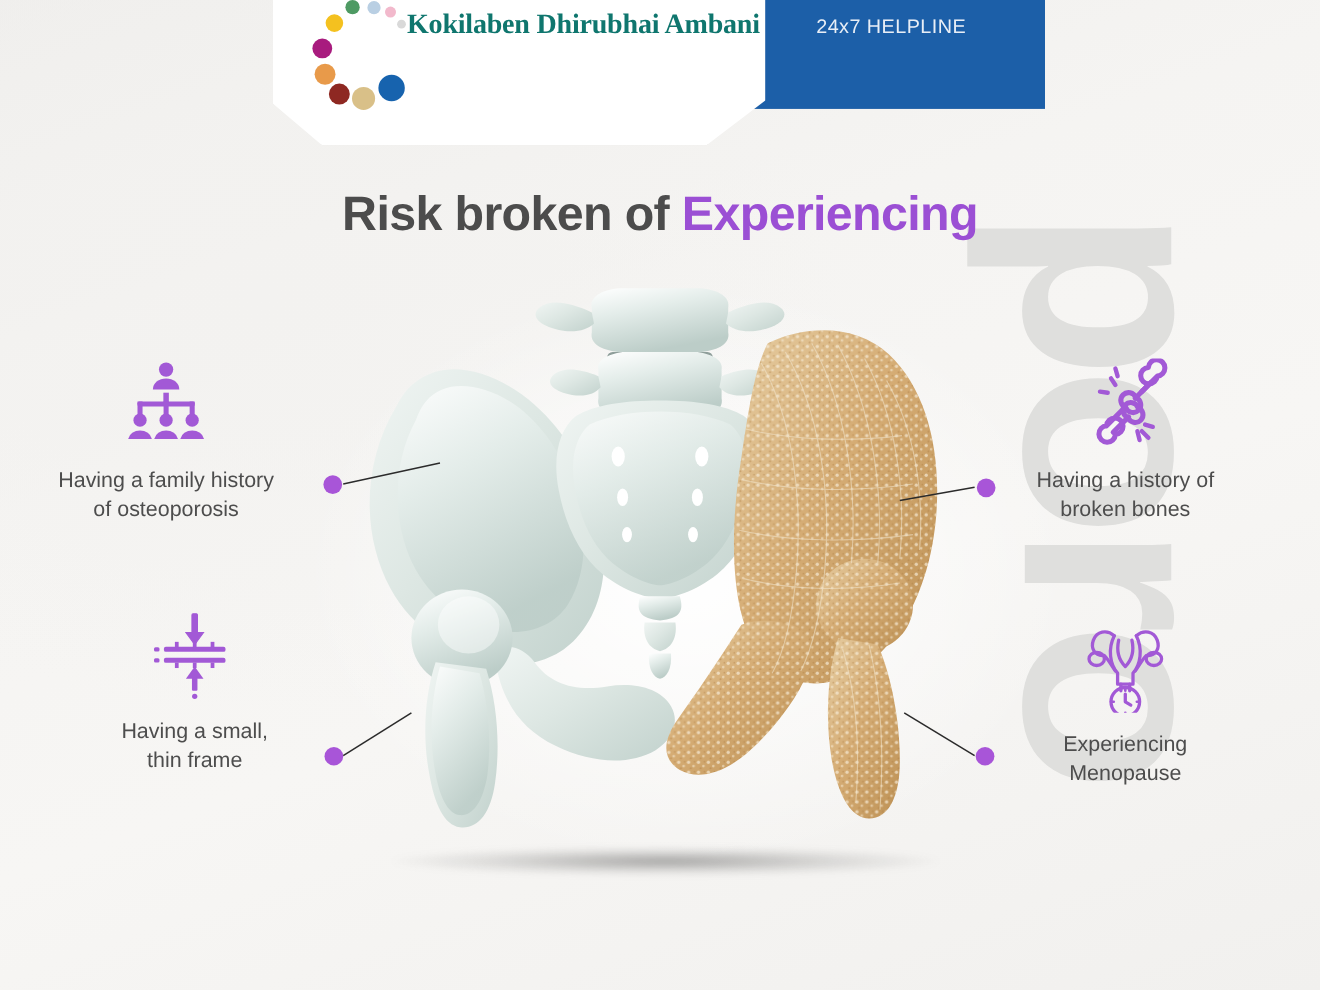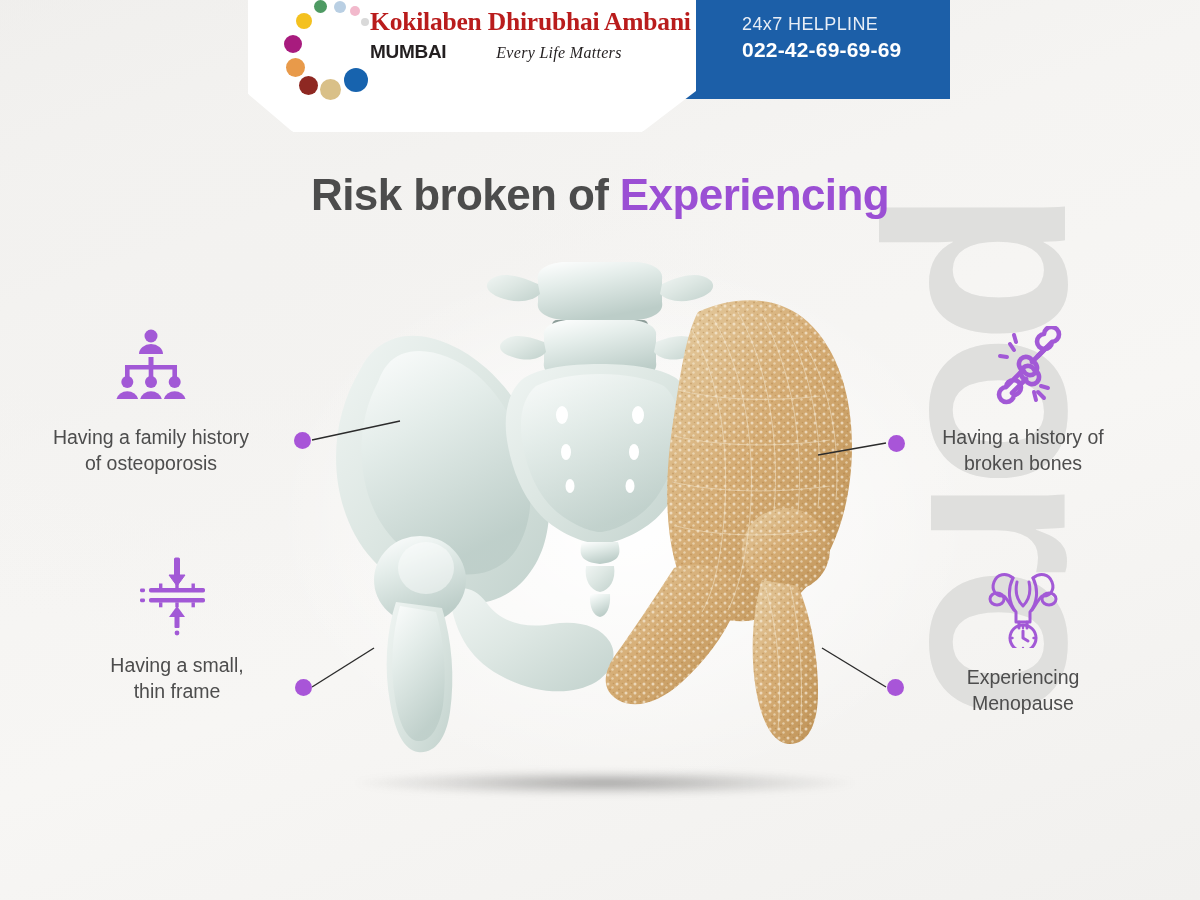--- a/index.html
+++ b/index.html
@@ -106,21 +106,21 @@
   .logo-text {
     position: absolute;
     left: 122px;
     top: 22px;
     width: 318px;
   }
   .logo-name {
     font-family: "Liberation Serif", serif;
     font-size: 25.5px;
     font-weight: 700;
-    color: #b91c1c;
+    color: #0f766e;
     letter-spacing: -0.2px;
     line-height: 1.1;
     white-space: nowrap;
   }
   .logo-sub {
     font-size: 17.5px;
     font-weight: 700;
     color: #e2001a;
     letter-spacing: -0.45px;
     line-height: 1.35;
@@ -234,45 +234,40 @@
 
 <div id="poster">
 
   <div class="watermark">poro</div>
 
   <div class="header-wrap">
 
     <div class="helpline">
       <div class="helpline-inner">
         <div class="helpline-label">24x7 HELPLINE</div>
-        <div class="helpline-number">022-42-69-69-69</div>
       </div>
     </div>
 
     <div class="logo-card">
 
       <div class="logo-dots">
         <i style="left:38px; top:0px;  width:13px; height:13px; background:#4e9a63;"></i>
         <i style="left:58px; top:1px;  width:12px; height:12px; background:#b9cfe3;"></i>
         <i style="left:74px; top:6px;  width:10px; height:10px; background:#f2b9cc;"></i>
         <i style="left:85px; top:18px; width:8px;  height:8px;  background:#d9d9d9;"></i>
         <i style="left:20px; top:13px; width:16px; height:16px; background:#f4c11f;"></i>
         <i style="left:8px;  top:35px; width:18px; height:18px; background:#a81b7e;"></i>
         <i style="left:10px; top:58px; width:19px; height:19px; background:#e89a4a;"></i>
         <i style="left:23px; top:76px; width:19px; height:19px; background:#8e2822;"></i>
         <i style="left:44px; top:79px; width:21px; height:21px; background:#d9c088;"></i>
         <i style="left:68px; top:68px; width:24px; height:24px; background:#1763ae;"></i>
       </div>
 
       <div class="logo-text">
         <div class="logo-name">Kokilaben Dhirubhai Ambani</div>
-        <div class="logo-bottom-row">
-          <span class="logo-city">MUMBAI</span>
-          <span class="logo-tagline">Every Life Matters</span>
-        </div>
       </div>
 
     </div>
   </div>
 
   <div class="title">
     <span>Risk broken of </span><span class="accent">Experiencing</span>
   </div>
 
   <div class="bone-shadow"></div>

